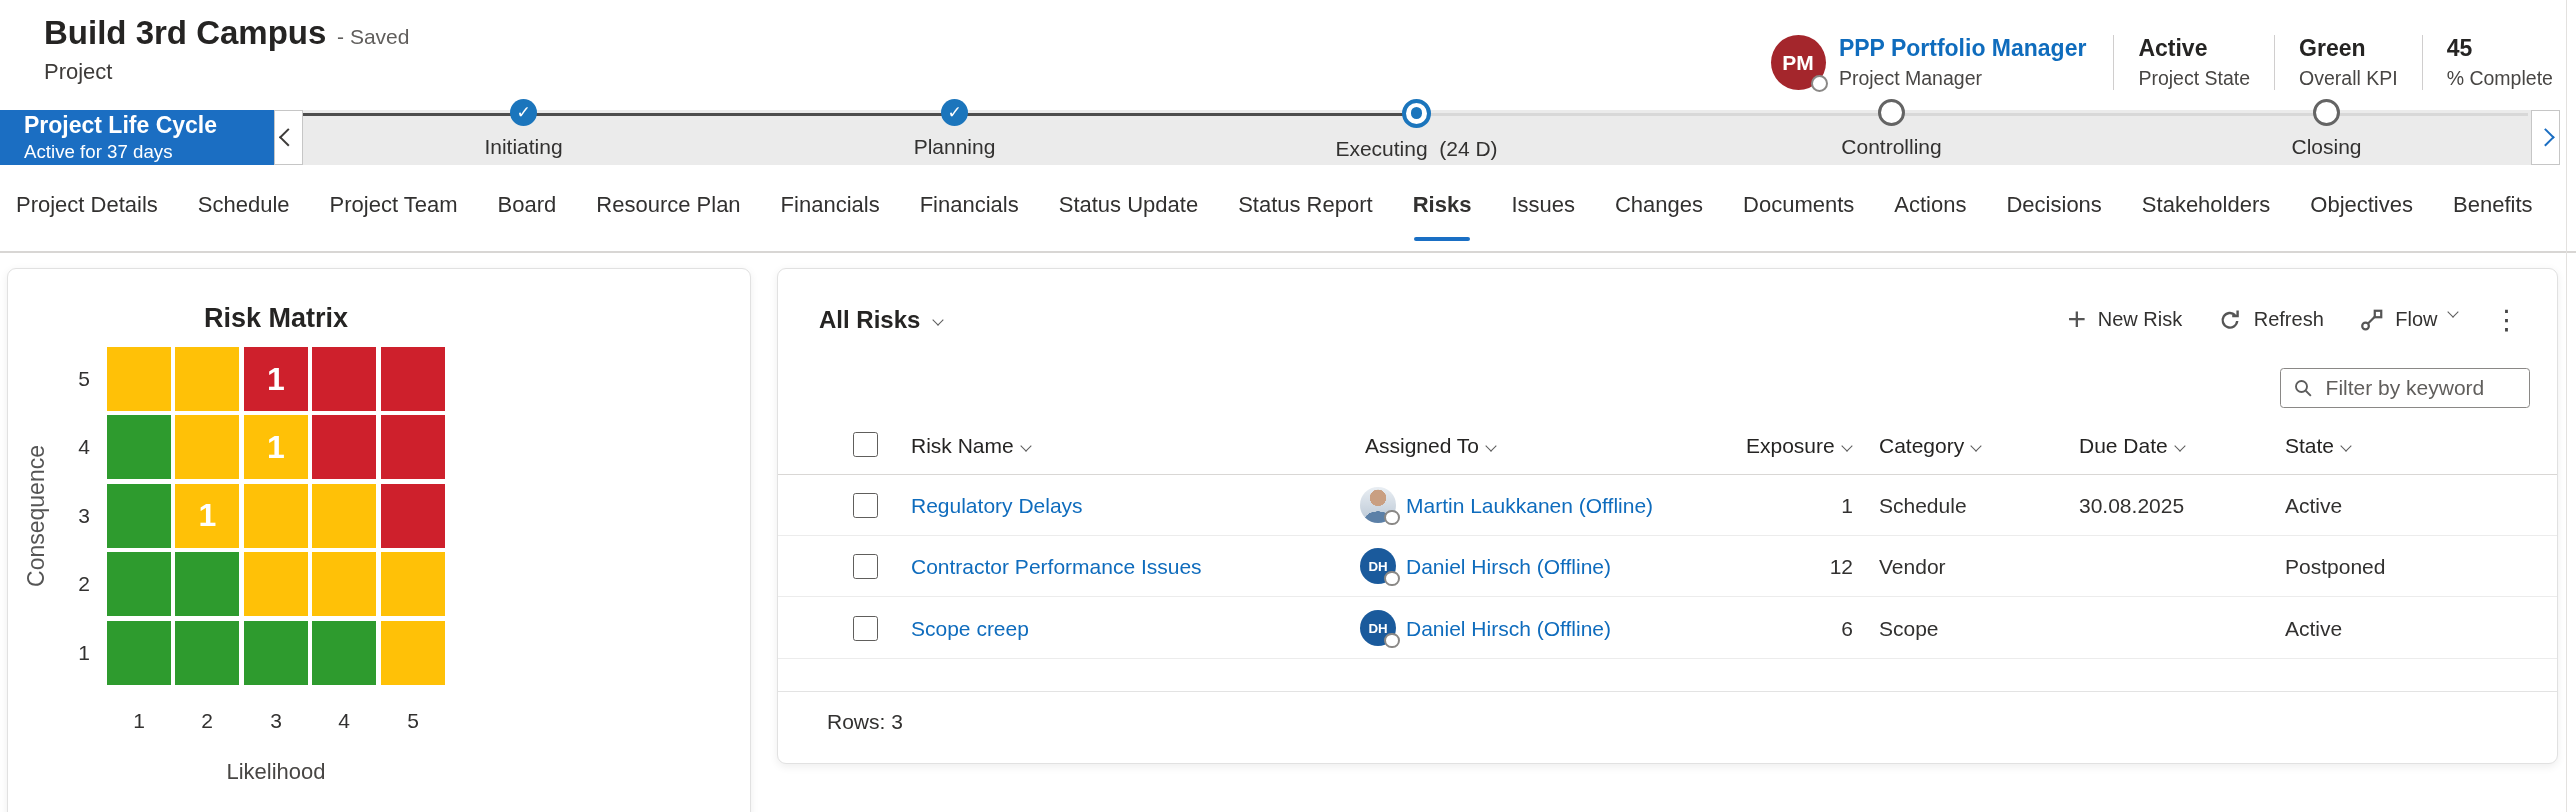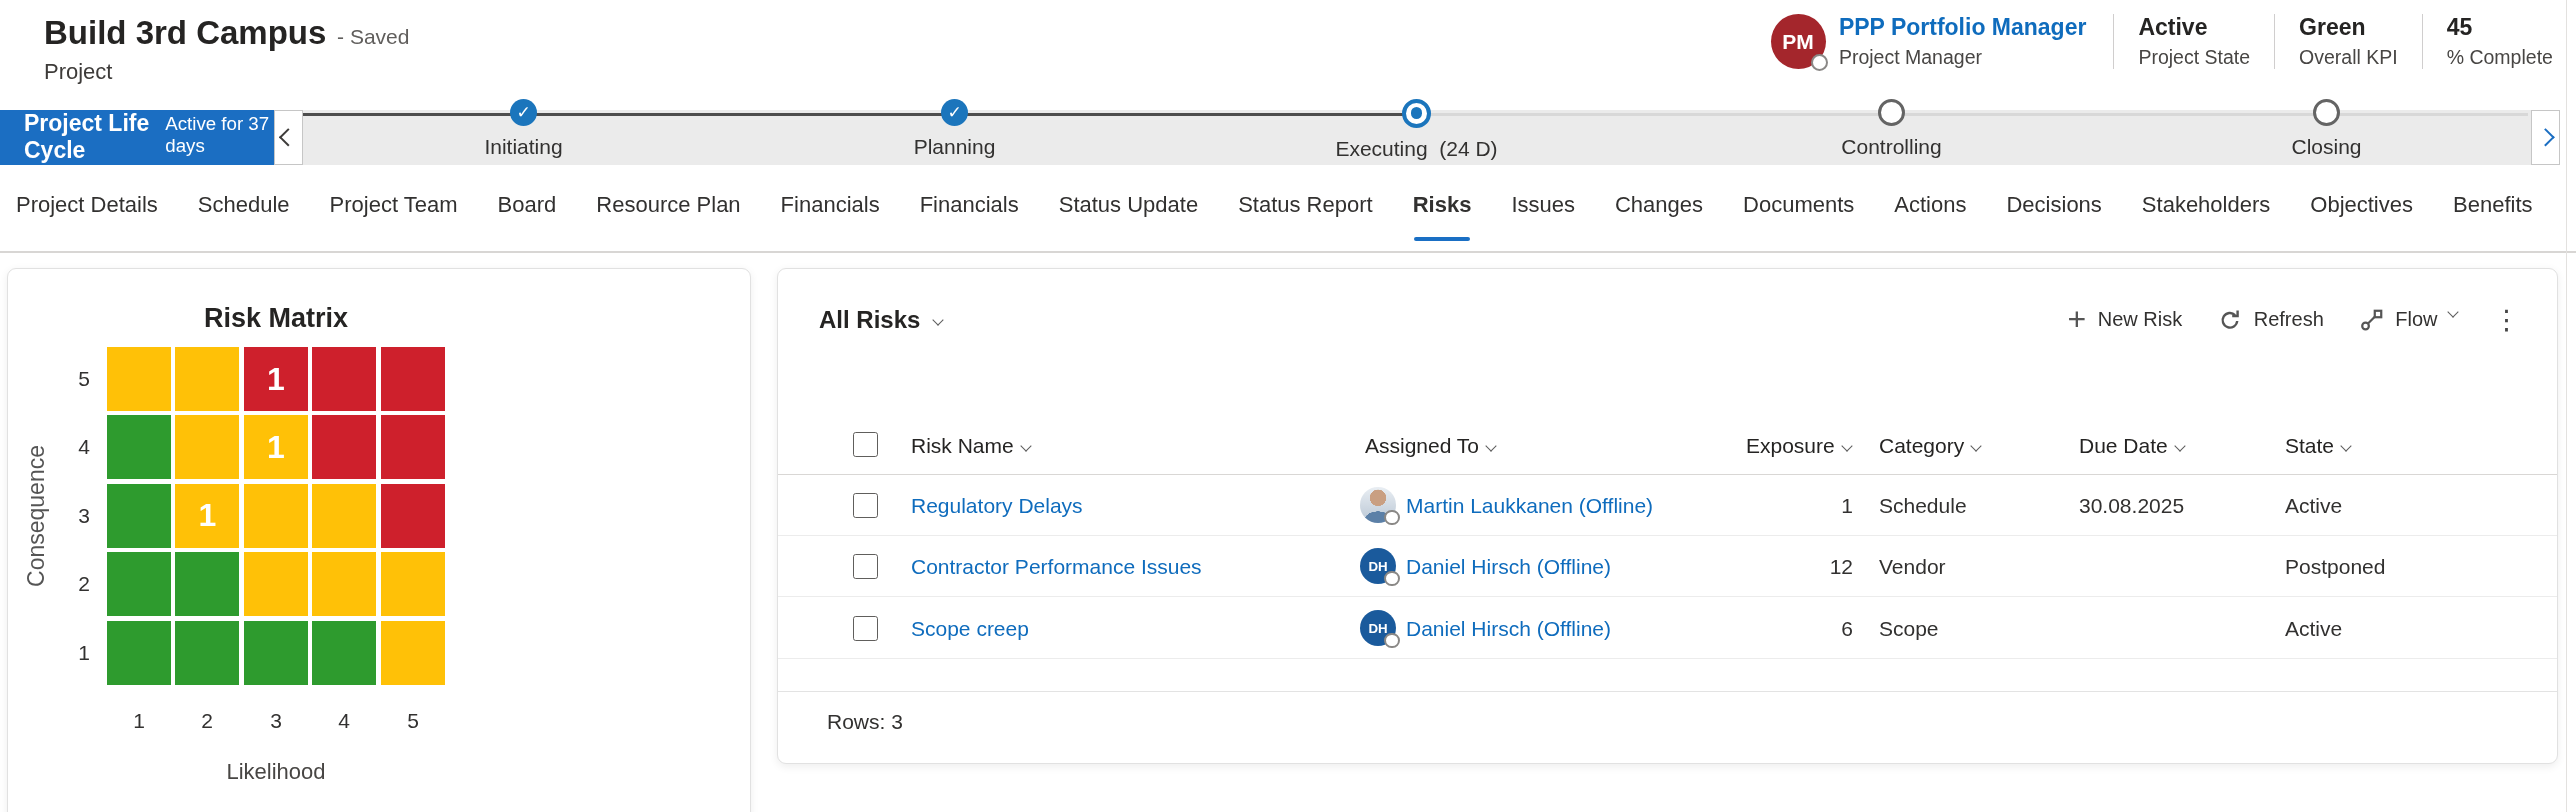--- a/index.html
+++ b/index.html
@@ -7,42 +7,42 @@
     width:2576px;height:813px;position:relative;overflow:hidden;
     background:#ffffff;color:#323130;
     font-family:"Liberation Sans","DejaVu Sans",sans-serif;
   }
   
   .title-row{position:absolute;left:44px;top:14px;display:flex;align-items:baseline;}
   .page-title{font-size:33px;font-weight:700;color:#252423;}
   .saved{font-size:21px;color:#605e5c;margin-left:10.7px;}
   .page-type{position:absolute;left:44px;top:59px;font-size:22px;color:#3d3b39;}
 
-  .header-right{position:absolute;right:19.5px;top:14px;height:76px;display:flex;align-items:flex-start;}
+  .header-right{position:absolute;right:19.5px;top:14px;height:76px;display:flex;align-items:flex-end;}
   .manager{display:flex;align-items:center;padding-right:27px;}
   .avatar{border-radius:50%;display:flex;align-items:center;justify-content:center;color:#fff;font-weight:700;position:relative;flex:none;}
   .avatar-pm{width:55px;height:55px;background:#A4262C;font-size:21px;}
   .presence{position:absolute;right:-2.7px;bottom:-1.8px;width:13.3px;height:13.3px;background:#fff;border:2.7px solid #8a8886;border-radius:50%;box-sizing:content-box;}
   .manager-text{margin-left:13.3px;}
   .manager-name{color:#0f6cbd;font-size:23px;font-weight:600;}
   .manager-role{color:#484644;font-size:19.5px;margin-top:4.4px;}
   .stat{border-left:0.9px solid #d0cece;padding:0 24px;height:55px;display:flex;flex-direction:column;justify-content:center;}
   .stat:last-child{padding-right:3.6px;}
   .stat-value{font-size:23px;font-weight:600;color:#252423;}
   .stat-label{font-size:19.5px;color:#484644;margin-top:4.4px;}
 
   
   .chev{display:inline-block;width:10.7px;height:10.7px;border-right:2.7px solid #3d3b39;border-bottom:2.7px solid #3d3b39;}
   .chev-down{transform:rotate(45deg);}
   .chev-left{transform:rotate(135deg);}
   .chev-right{transform:rotate(-45deg);}
   .chev.sm{width:7px;height:7px;border-width:1.8px;border-color:#5c5c5c;}
 
   
-  .lc-box{position:absolute;left:0;top:110px;width:274px;height:55px;background:#1b6ec2;color:#fff;box-sizing:border-box;padding-left:24px;display:flex;flex-direction:row;justify-content:center;}
+  .lc-box{position:absolute;left:0;top:110px;width:274px;height:55px;background:#1b6ec2;color:#fff;box-sizing:border-box;padding-left:24px;display:flex;flex-direction:column;justify-content:center;}
   .lc-title{font-size:23px;font-weight:700;}
   .lc-sub{font-size:18.7px;margin-top:2.7px;}
   .lc-nav{position:absolute;top:110px;width:29px;height:55px;background:#fff;border:0.9px solid #c6c6c6;box-sizing:border-box;display:flex;align-items:center;justify-content:center;cursor:pointer;}
   .lc-prev{left:274px;}
   .lc-next{right:16px;}
   .lc-next .chev{border-color:#1b6ec2;}
   .lc-bar{position:absolute;left:303px;top:110px;right:44px;height:55px;background:#ebebeb;}
   .lc-line{position:absolute;top:2.7px;height:3.6px;}
   .lc-line-dark{left:0;width:1113px;background:#4d4d4d;}
   .lc-line-light{left:1113px;right:4.4px;background:#d8d8d8;}
@@ -291,20 +291,27 @@
         <circle cx="6" cy="19.5" r="3.6" fill="none" stroke="#555" stroke-width="2.4"></circle>
         <path d="M9 16.5 L16.5 9" stroke="#555" stroke-width="2.4"></path>
         <rect x="16" y="3" width="7" height="7" fill="none" stroke="#555" stroke-width="2.4"></rect>
       </svg>
       <span>Flow</span>
       <span class="chev chev-down sm"></span>
     </div>
     <div class="more-vert"></div>
   </div>
 
+  <div class="filter">
+    <svg width="20.4" height="20.4" viewBox="0 0 24 24">
+      <circle cx="10" cy="10" r="6.5" fill="none" stroke="#5c5c5c" stroke-width="2.2"></circle>
+      <path d="M15 15 L21 21" stroke="#5c5c5c" stroke-width="2.2"></path>
+    </svg>
+    <input type="text" placeholder="Filter by keyword" style="">
+  </div>
 
   <div id="thead">
     <span class="checkbox"></span>
   <div class="th" style="left: 133px;">
         <span>Risk Name</span>
         <span class="chev chev-down sm"></span>
       </div>
       <div class="th" style="left: 587px;">
         <span>Assigned To</span>
         <span class="chev chev-down sm"></span>

